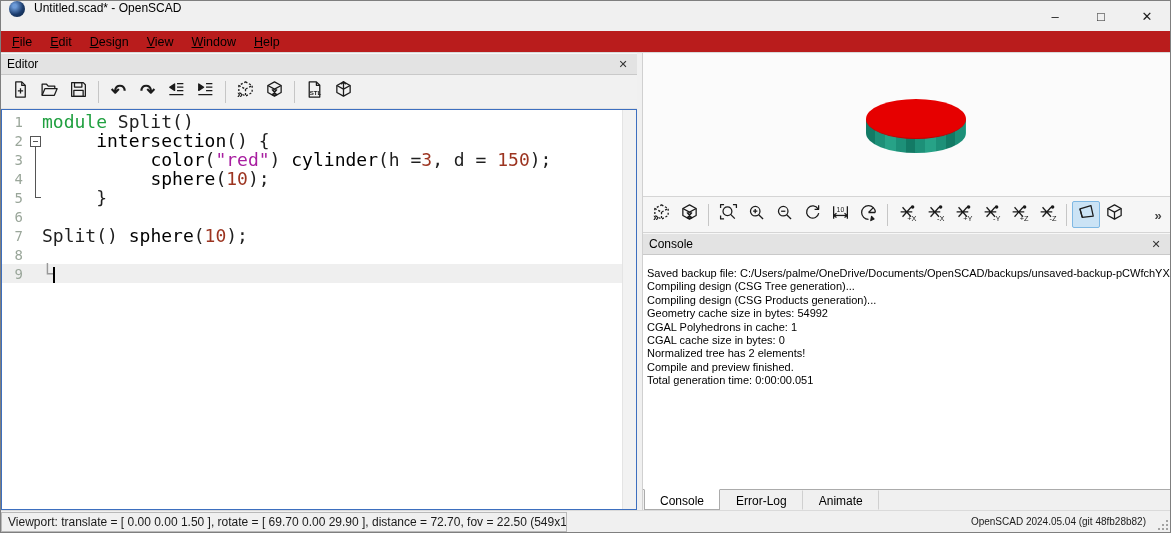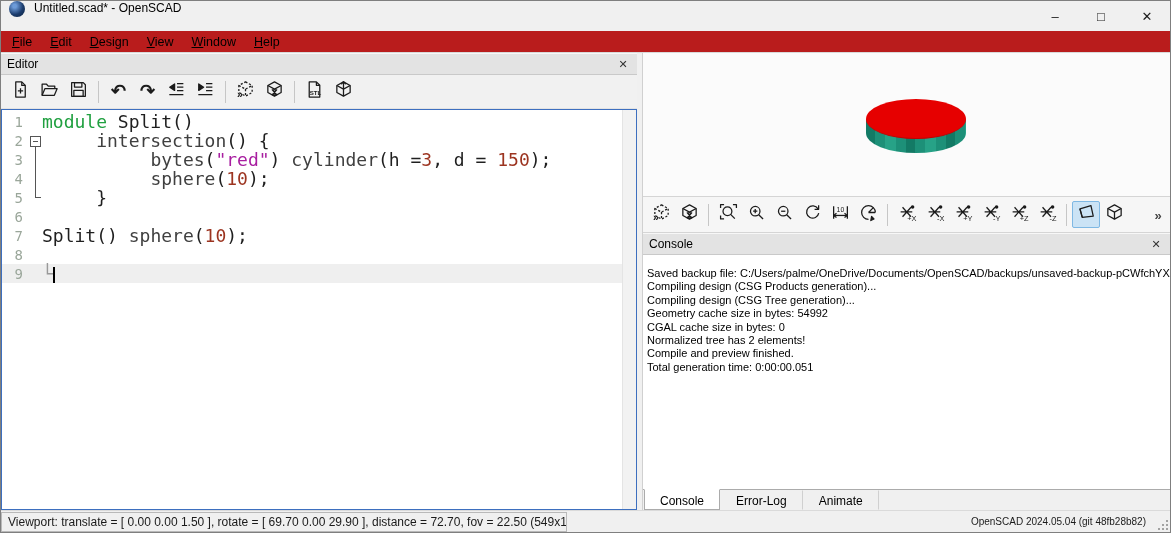--- a/index.html
+++ b/index.html
@@ -45,21 +45,21 @@
   .code-row.current{background:#efefef;}
   .ln{width:26px;flex:none;text-align:right;padding-right:5px;color:#9aa69a;font-size:14px;}
   .fold{width:14px;flex:none;height:19px;position:relative;}
   .fold.start::before{content:"";position:absolute;left:2px;top:5px;width:9px;height:9px;border:1px solid #555;
     background:linear-gradient(#555,#555) center/5px 1px no-repeat,#fff;}
   .fold.start::after{content:"";position:absolute;left:7px;top:16px;bottom:0;width:1px;background:#555;}
   .fold.mid::before{content:"";position:absolute;left:7px;top:0;bottom:0;width:1px;background:#555;}
   .fold.end::before{content:"";position:absolute;left:7px;top:0;height:10px;width:1px;background:#555;}
   .fold.end::after{content:"";position:absolute;left:7px;top:9px;width:6px;height:1px;background:#555;}
   .ctext{white-space:pre;font-size:18px;line-height:19px;color:#1f1f1f;}
-  .tok-kw{color:#20a040;} .tok-fn{color:#404040;} .tok-str{color:#a81ea0;}
+  .tok-kw{color:#20a040;} .tok-fn{color:#000000;} .tok-str{color:#a81ea0;}
   .tok-num{color:#9c3420;} .tok-pl{color:#1f1f1f;} .tok-fg{color:#999;}
   .caret{display:inline-block;width:2px;height:16px;background:#000;vertical-align:-3px;}
   .vscrollbar{position:absolute;top:0;right:0;bottom:0;width:14px;background:#f2f2f2;border-left:1px solid #e4e4e4;}
   
   .viewport{height:143px;flex:none;background:#fbfbfb;position:relative;overflow:hidden;}
   .disc{position:absolute;left:223px;top:46px;width:100px;height:56px;}
   .disc .side{position:absolute;left:0;top:14px;width:100px;height:40px;border-radius:50%;
     background:repeating-linear-gradient(90deg,var(--side1) 0 9px,var(--side2) 9px 19px,var(--side3) 19px 30px,var(--side2) 30px 40px);}
   .disc .mid{position:absolute;left:0;top:20px;width:100px;height:14px;
     background:repeating-linear-gradient(90deg,var(--side1) 0 9px,var(--side2) 9px 19px,var(--side3) 19px 30px,var(--side2) 30px 40px);}
@@ -200,21 +200,21 @@
               <span class="ctext"><span class="tok-kw">module </span><span class="tok-pl">Split()</span></span>
             </div>
             <div class="code-row">
               <span class="ln">2</span>
               <span class="fold start"></span>
               <span class="ctext"><span class="tok-pl">     </span><span class="tok-fn">intersection</span><span class="tok-pl">() {</span></span>
             </div>
             <div class="code-row">
               <span class="ln">3</span>
               <span class="fold mid"></span>
-              <span class="ctext"><span class="tok-pl">          </span><span class="tok-fn">bytes</span><span class="tok-pl">(</span><span class="tok-str">"red"</span><span class="tok-pl">) </span><span class="tok-fn">cylinder</span><span class="tok-pl">(h =</span><span class="tok-num">3</span><span class="tok-pl">, d = </span><span class="tok-num">150</span><span class="tok-pl">);</span></span>
+              <span class="ctext"><span class="tok-pl">          </span><span class="tok-fn">color</span><span class="tok-pl">(</span><span class="tok-str">"red"</span><span class="tok-pl">) </span><span class="tok-fn">cylinder</span><span class="tok-pl">(h =</span><span class="tok-num">3</span><span class="tok-pl">, d = </span><span class="tok-num">150</span><span class="tok-pl">);</span></span>
             </div>
             <div class="code-row">
               <span class="ln">4</span>
               <span class="fold mid"></span>
               <span class="ctext"><span class="tok-pl">          </span><span class="tok-fn">sphere</span><span class="tok-pl">(</span><span class="tok-num">10</span><span class="tok-pl">);</span></span>
             </div>
             <div class="code-row">
               <span class="ln">5</span>
               <span class="fold end"></span>
               <span class="ctext"><span class="tok-pl">     }</span></span>
@@ -369,23 +369,24 @@
               </svg></span>
           </div>
           <div class="vp-overflow"><span class="gly sm">»</span></div>
         </div>
       <div class="panel-header">
         <span>Console</span>
         <span class="panel-close">✕</span>
       </div>
       <div class="console-body">
           <div class="console-line">Saved backup file: C:/Users/palme/OneDrive/Documents/OpenSCAD/backups/unsaved-backup-pCWfchYX.scad</div>
+          <div class="console-line">Compiling design (CSG Tree generation)...</div>
           <div class="console-line">Compiling design (CSG Products generation)...</div>
-          <div class="console-line">Compiling design (CSG Tree generation)...</div>
           <div class="console-line">Geometry cache size in bytes: 54992</div>
+          <div class="console-line">CGAL Polyhedrons in cache: 1</div>
           <div class="console-line">CGAL cache size in bytes: 0</div>
           <div class="console-line">Normalized tree has 2 elements!</div>
           <div class="console-line">Compile and preview finished.</div>
           <div class="console-line">Total generation time: 0:00:00.051</div>
         </div>
       <div class="tabs-row">
           <div class="tab active">Console</div>
           <div class="tab">Error-Log</div>
           <div class="tab">Animate</div>
         </div>

